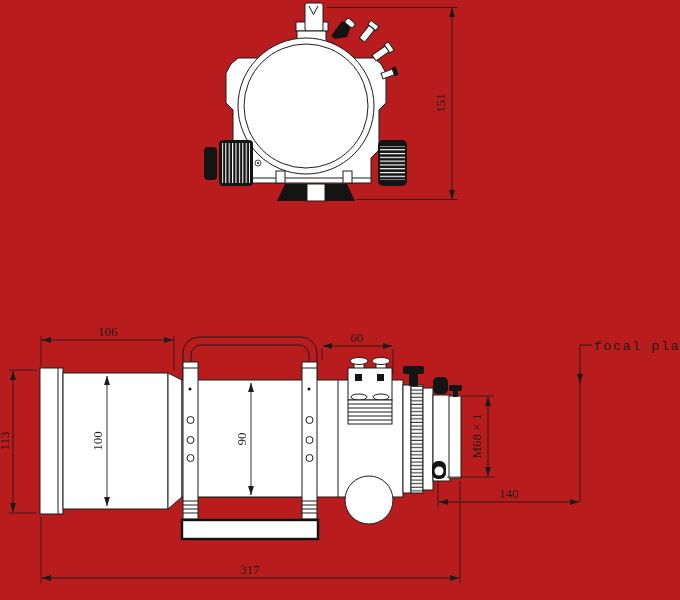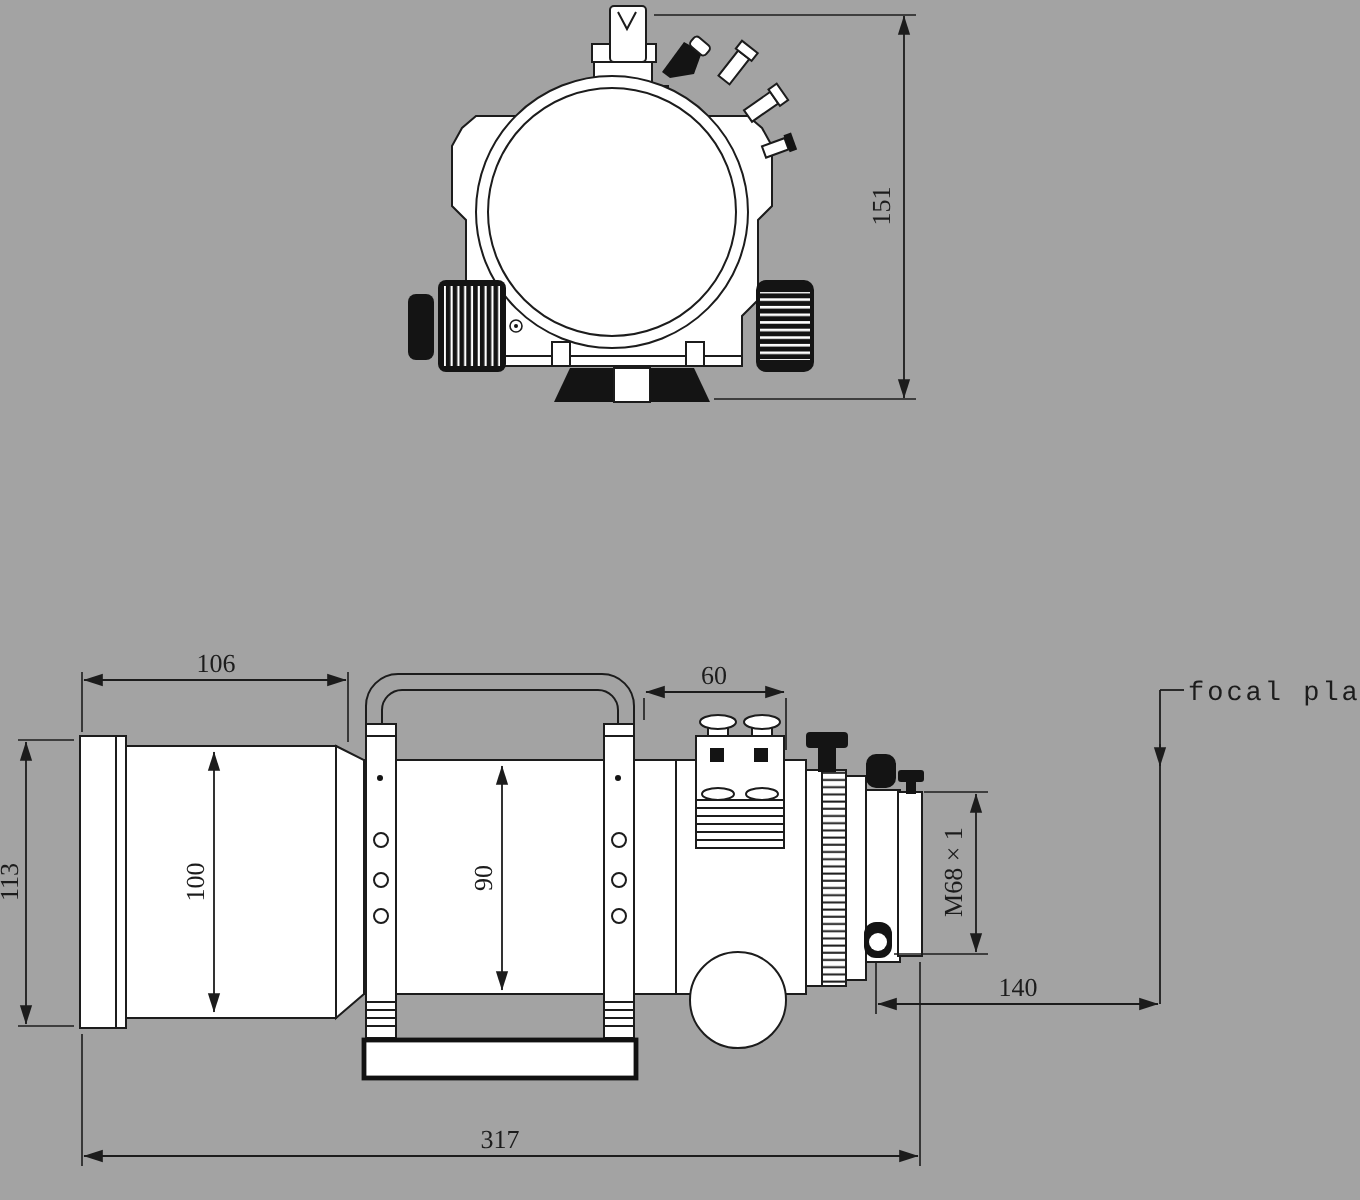--- a/index.html
+++ b/index.html
@@ -1,17 +1,17 @@
 <!DOCTYPE html>
 <html><head>
 <meta charset="utf-8">
 <style>
   html,body{margin:0;padding:0;background:#f4f4f4;}
   .canvas{
-    position:relative;width:680px;height:600px;background:#a3a3a3;
+    position:relative;width:680px;height:600px;background:#b91c1c;
     font-family:"Liberation Serif", serif;overflow:hidden;
   }
   svg{display:block;}
   text{fill:#1c1c1c;font-family:"Liberation Serif", serif;font-size:13px;}
   .mono{font-family:"Liberation Mono", monospace;font-size:13.5px;letter-spacing:1.5px;}
   .ln{stroke:#1c1c1c;stroke-width:1;fill:none;}
   .thin{stroke:#1c1c1c;stroke-width:0.8;fill:none;}
   .dim{stroke:#1c1c1c;stroke-width:0.9;fill:none;}
   .wf{fill:#ffffff;stroke:#1c1c1c;stroke-width:1;}
   .bf{fill:#141414;stroke:none;}

